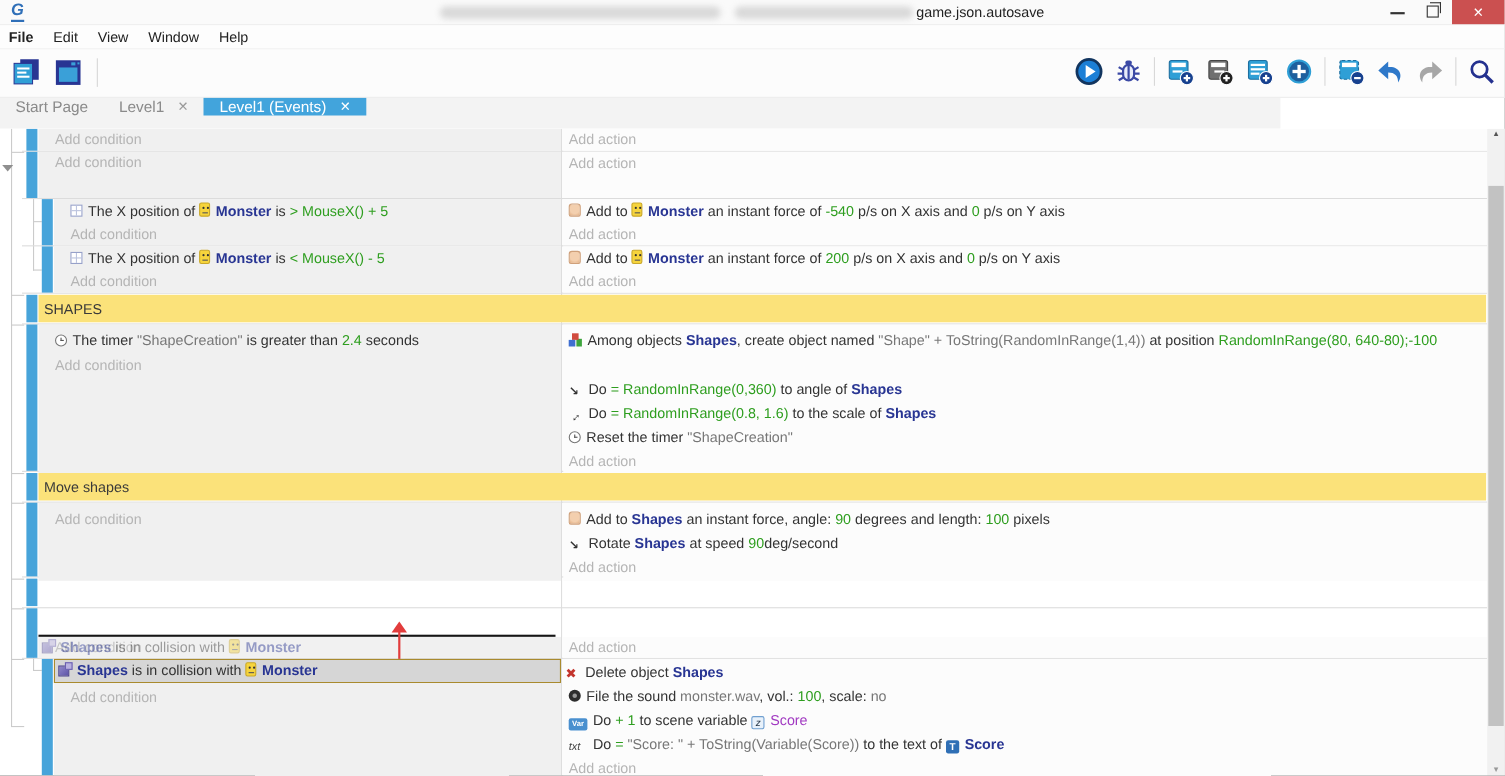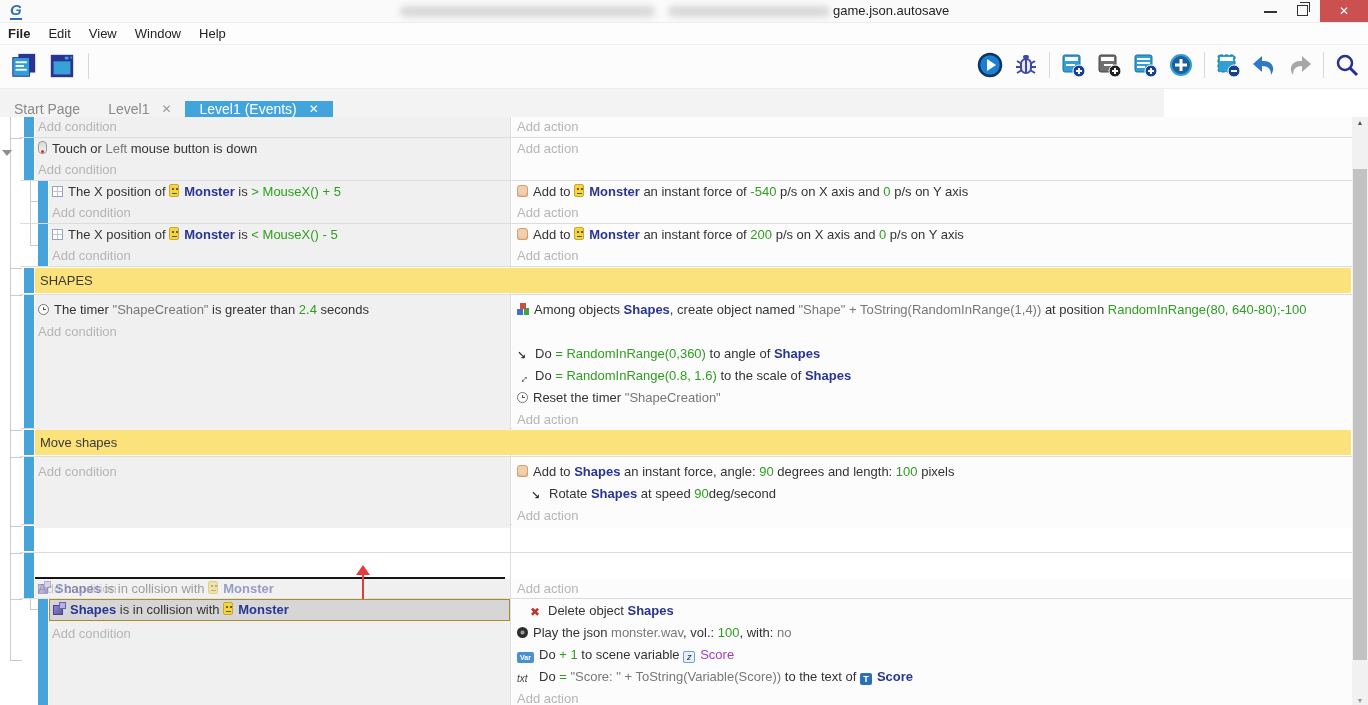--- a/index.html
+++ b/index.html
@@ -19,35 +19,35 @@
   .menu-item{padding:0 9px;color:#222;}
   .menu-item:first-child{padding-left:8px;font-weight:bold;}
   
   #toolbar{position:absolute;left:0;top:45px;width:1368px;height:43px;background:#fcfcfc;border-bottom:1px solid #ededed;}
   .tbicon{position:absolute;top:7px;width:28px;height:28px;}
   .tbsep{position:absolute;top:8px;width:1px;height:26px;background:#d8d8d8;}
   #tb-right{position:absolute;right:8px;top:7px;display:flex;align-items:center;gap:10px;}
   #tb-right .ticon{width:26px;height:26px;}
   #tb-right .sep{width:1px;height:26px;background:#d8d8d8;}
   
-  #tabbar{position:absolute;left:0;top:89px;width:1164px;height:28px;background:#f3f3f3;display:flex;align-items:flex-end;}
+  #tabbar{position:absolute;left:0;top:89px;width:1164px;height:28px;background:#f3f3f3;display:flex;align-items:flex-start;}
   .tab{display:flex;align-items:center;gap:12px;padding:0 14px;color:#8a8a8a;font-size:14px;}
   .tab .x{color:#9a9a9a;font-size:12px;}
   .tab.active{background:#42a4dc;color:#fff;}
   .tab.active .x{color:#fff;}
   
   #sheet{position:absolute;left:0;top:117px;width:1368px;height:588px;background:#fff;overflow:hidden;}
   .hline{position:absolute;left:20px;width:1332px;height:1px;background:#dcdcdc;}
   #vdivider{position:absolute;left:510px;top:0;width:1px;height:588px;background:#dedede;}
   .bar{position:absolute;width:10px;background:#47a4da;}
   .tree{position:absolute;background:#cbcbcb;}
   .cell{position:absolute;overflow:hidden;}
   .cond-bg{background:#f0f0f0;}
   .act-bg{background:#fcfcfc;}
-  .eline{display:block;height:22px;line-height:22px;white-space:nowrap;padding-left:3px;}
+  .eline{display:block;height:22px;line-height:22px;white-space:nowrap;padding-left:15px;}
   .eline.wrap{white-space:normal;height:44px;}
   .ghost{opacity:.45;}
   .sg-k{color:#333;} .sg-g{color:#2e9e1f;} .sg-q{color:#777;}
   .sg-o{color:#283593;font-weight:bold;} .sg-p{color:#a23bc2;} 
   .ph{color:#b5b5b5;}
   .group-header{position:absolute;left:35px;width:1316px;height:25px;background:#fbe27a;line-height:25px;padding-left:5px;color:#3a3a3a;box-sizing:border-box;}
   #selected-box{position:absolute;left:49px;top:482px;width:456px;height:20px;background:#d6d6d6;border:1px solid #a98a2e;line-height:20px;white-space:nowrap;padding-left:3px;}
   #drag-line{position:absolute;left:35px;top:460px;width:470px;height:2px;background:#151515;}
   #repeat-row{position:absolute;left:35px;top:436px;width:475px;height:24px;background:#fff;line-height:24px;padding-left:2px;white-space:nowrap;}
   #ghost-row{position:absolute;left:35px;top:462px;width:330px;height:20px;line-height:20px;white-space:nowrap;padding-left:3px;background:rgba(243,243,243,.6);}
@@ -255,21 +255,20 @@
     <div class="bar" style="left:38px;top:482px;height:106px"></div>
 
     <div class="cell cond-bg" style="left:35px;top:0;width:475px;height:20px">
       <span class="eline ph" style="line-height:20px;height:20px">Add condition</span>
     </div>
     <div class="cell act-bg" style="left:512px;top:0;width:840px;height:20px">
       <span class="eline ph" style="line-height:20px;height:20px;padding-left:5px">Add action</span>
     </div>
 
     <div class="cell cond-bg" style="left:35px;top:21px;width:475px;height:42px">
-      <span class="eline"><span class="ic ic-mouse"></span><span class="sg-k">Touch or </span><span class="sg-q">Left</span><span class="sg-k"> mouse button is down</span></span>
       <span class="eline ph" style="height:20px;line-height:20px">Add condition</span>
     </div>
     <div class="cell act-bg" style="left:512px;top:21px;width:840px;height:42px">
       <span class="eline ph" style="padding-left:5px">Add action</span>
     </div>
 
     <div class="cell cond-bg" style="left:49px;top:64px;width:461px;height:42px">
       <span class="eline"><span class="ic ic-position"></span><span class="sg-k">The X position of </span><span class="ic ic-monster"></span><span class="sg-o">Monster</span><span class="sg-k"> is </span><span class="sg-g">&gt; MouseX() + 5</span></span>
       <span class="eline ph" style="height:20px;line-height:20px">Add condition</span>
     </div>
@@ -301,21 +300,21 @@
       <span class="eline ph" style="padding-left:5px">Add action</span>
     </div>
 
     <div class="group-header" style="top:313px">Move shapes</div>
 
     <div class="cell cond-bg" style="left:35px;top:340px;width:475px;height:67px;padding-top:4px">
       <span class="eline ph">Add condition</span>
     </div>
     <div class="cell act-bg" style="left:512px;top:340px;width:840px;height:67px;padding-top:4px">
       <span class="eline" style="padding-left:5px"><span class="ic ic-hand"></span><span class="sg-k">Add to </span><span class="sg-o">Shapes</span><span class="sg-k"> an instant force, angle: </span><span class="sg-g">90</span><span class="sg-k"> degrees and length: </span><span class="sg-g">100</span><span class="sg-k"> pixels</span></span>
-      <span class="eline" style="padding-left:19px"><span class="ic ic-angle">↘</span><span class="sg-k">Rotate </span><span class="sg-o">Shapes</span><span class="sg-k"> at speed </span><span class="sg-g">90</span><span class="sg-k">deg/second</span></span>
+      <span class="eline" style="padding-left:5px"><span class="ic ic-angle">↘</span><span class="sg-k">Rotate </span><span class="sg-o">Shapes</span><span class="sg-k"> at speed </span><span class="sg-g">90</span><span class="sg-k">deg/second</span></span>
       <span class="eline ph" style="padding-left:5px">Add action</span>
     </div>
 
 
     <div id="drag-line"></div>
 
     <div class="cell cond-bg" style="left:35px;top:462px;width:475px;height:19px">
       <span class="eline ph" style="height:19px;line-height:19px">Add condition</span>
     </div>
     <div class="cell act-bg" style="left:512px;top:462px;width:840px;height:19px">
@@ -323,22 +322,22 @@
     </div>
     <div id="ghost-row" class="ghost"><span class="ic ic-collision"></span><span class="sg-o">Shapes</span><span class="sg-k"> is in collision with </span><span class="ic ic-monster"></span><span class="sg-o">Monster</span></div>
     <div id="arrow-head"></div>
     <div id="arrow-shaft"></div>
 
     <div id="selected-box"><span class="ic ic-collision"></span><span class="sg-o">Shapes</span><span class="sg-k"> is in collision with </span><span class="ic ic-monster"></span><span class="sg-o">Monster</span></div>
     <div class="cell cond-bg" style="left:49px;top:504px;width:461px;height:84px;padding-top:2px">
       <span class="eline ph">Add condition</span>
     </div>
     <div class="cell act-bg" style="left:512px;top:482px;width:840px;height:106px;padding-top:1px">
-      <span class="eline" style="padding-left:18px"><span class="ic ic-delete">✖</span><span class="sg-k">Delete object </span><span class="sg-o">Shapes</span></span>
-      <span class="eline" style="padding-left:5px"><span class="ic ic-sound"></span><span class="sg-k">Play the json </span><span class="sg-q">monster.wav</span><span class="sg-k">, vol.: </span><span class="sg-g">100</span><span class="sg-k">, with: </span><span class="sg-q">no</span></span>
+      <span class="eline" style="padding-left:2px"><span class="ic ic-delete">✖</span><span class="sg-k">Delete object </span><span class="sg-o">Shapes</span></span>
+      <span class="eline" style="padding-left:5px"><span class="ic ic-sound"></span><span class="sg-k">File the sound </span><span class="sg-q">monster.wav</span><span class="sg-k">, vol.: </span><span class="sg-g">100</span><span class="sg-k">, scale: </span><span class="sg-q">no</span></span>
       <span class="eline" style="padding-left:5px"><span class="ic ic-var">Var</span><span class="sg-k">Do </span><span class="sg-g">+ 1</span><span class="sg-k"> to scene variable </span><span class="ic ic-scenevar">z</span><span class="sg-p">Score</span></span>
       <span class="eline" style="padding-left:5px"><span class="ic ic-txt">txt</span><span class="sg-k">Do </span><span class="sg-g">= </span><span class="sg-q">"Score: " + ToString(Variable(Score))</span><span class="sg-k"> to the text of </span><span class="ic ic-textobj">T</span><span class="sg-o">Score</span></span>
       <span class="eline ph" style="padding-left:5px">Add action</span>
     </div>
 
     <div id="scrollbar">
       <div id="sb-up">▲</div>
       <div id="sb-thumb"></div>
       <div id="sb-down">▼</div>
     </div>

